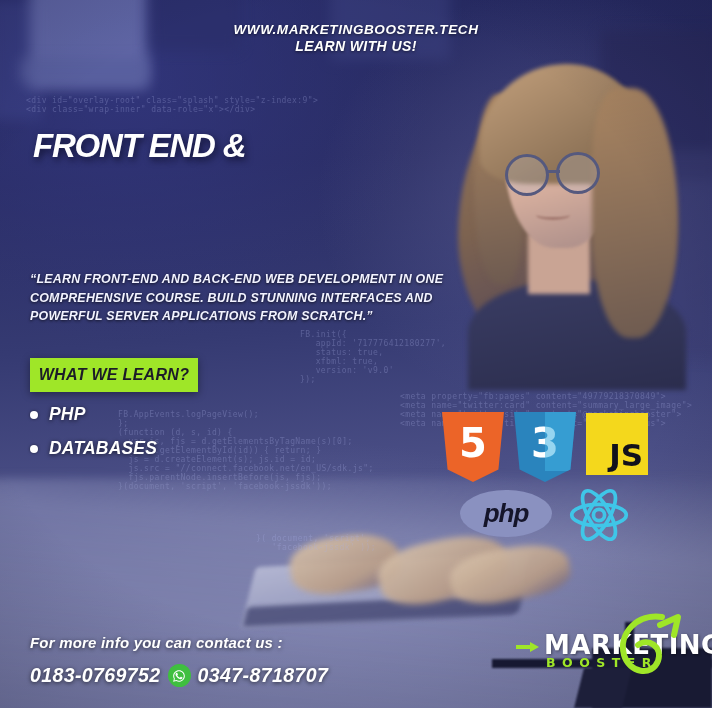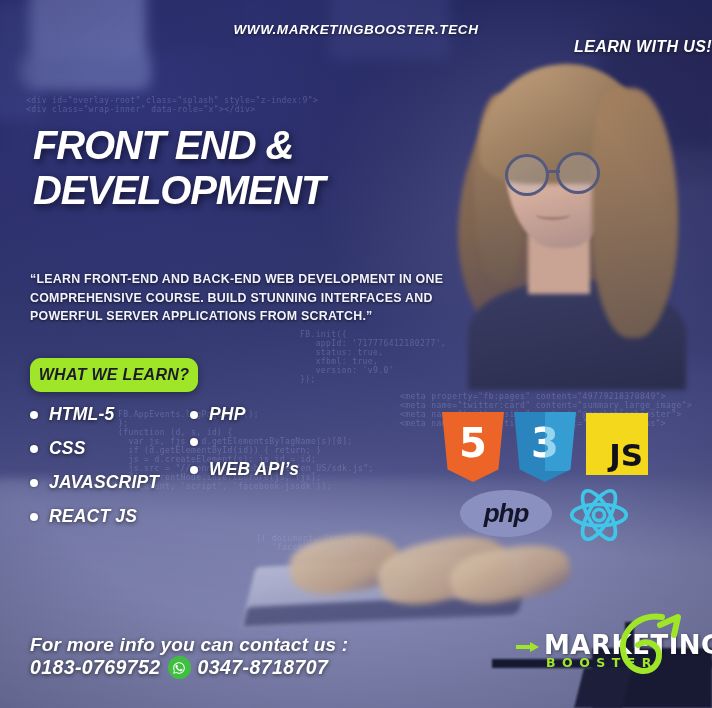--- a/index.html
+++ b/index.html
@@ -83,38 +83,38 @@
   .smile{position:absolute;left:104px;top:152px;width:34px;height:10px;
     border-bottom:3px solid #9a6f66;border-radius:0 0 60% 60%;filter:blur(.8px);opacity:.8;}
 
   
   .content{position:absolute;inset:0;}
 
   .url-block{position:absolute;left:0;right:0;top:22px;text-align:center;
     font-style:italic;font-weight:bold;color:#ffffff;line-height:1.18;
     text-shadow:0 1px 3px rgba(0,0,0,.55);}
   .url-line{font-size:13.5px;letter-spacing:.6px;}
-  .url-sub{font-size:16px;letter-spacing:.4px;text-align:right;}
+  .url-sub{font-size:14px;letter-spacing:.4px;}
 
   .title{position:absolute;left:33px;top:123px;width:470px;
     font-style:italic;font-weight:bold;color:#ffffff;
-    font-size:40px;line-height:45px;letter-spacing:-1.2px;
+    font-size:33px;line-height:45px;letter-spacing:-1.2px;
     text-shadow:2px 3px 7px rgba(8,8,30,.7);}
   .title .l2{letter-spacing:-1.8px;}
   .title .l3{letter-spacing:-1.2px;}
 
   .quote{position:absolute;left:30px;top:270px;width:450px;
-    font-weight:bold;color:#f2f3ff;
+    font-style:italic;font-weight:bold;color:#f2f3ff;
     font-size:12.4px;line-height:18.5px;letter-spacing:.25px;
     text-shadow:0 1px 3px rgba(0,0,0,.7);}
 
   .badge{position:absolute;display:inline-flex;align-items:center;justify-content:center;
     background:#9fe628;color:#1c1c28;font-style:italic;font-weight:bold;
     box-shadow:0 2px 8px rgba(0,0,0,.4);}
-  .badge.learn{left:30px;top:358px;width:168px;height:34px;font-size:16px;letter-spacing:.3px;border-radius:11px;}
+  .badge.learn{left:30px;top:358px;width:168px;height:34px;font-size:16px;letter-spacing:.3px;}
   .badge.contact{left:30px;top:591px;width:143px;height:33px;font-size:15.5px;
     border-radius:17px;letter-spacing:.3px;}
 
   .lists{position:absolute;left:30px;top:404px;width:400px;display:flex;}
   .col{display:flex;flex-direction:column;gap:13px;}
   .col.c1{width:160px;}
   .col.c2{width:200px;}
   .li{display:flex;align-items:center;gap:11px;
     font-style:italic;font-weight:bold;color:#ffffff;font-size:17.5px;letter-spacing:.2px;
     text-shadow:0 1px 4px rgba(0,0,0,.65);}
@@ -136,21 +136,21 @@
   .jsbox span{font-weight:bold;font-size:31px;color:#11111b;line-height:1;
     padding:0 5px 4px 0;font-family:"DejaVu Sans",sans-serif;}
   .phpbox{position:absolute;left:20px;top:82px;width:92px;height:47px;border-radius:50%;
     background:#8a91c0;display:flex;align-items:center;justify-content:center;}
   .phpbox span{font-style:italic;font-weight:bold;font-size:26px;color:#15152a;letter-spacing:-1px;}
   .react{position:absolute;left:128px;top:78px;width:62px;height:58px;}
 
   
   .contact-info{position:absolute;left:30px;top:634px;font-style:italic;font-weight:bold;
     color:#ffffff;text-shadow:0 1px 4px rgba(0,0,0,.65);}
-  .ci-line1{font-size:19px;letter-spacing:.2px;margin-bottom:0;}
+  .ci-line1{font-size:15px;letter-spacing:.2px;margin-bottom:13px;}
   .ci-line2{font-size:19.5px;display:flex;align-items:center;gap:7px;letter-spacing:.4px;}
   .wa{width:23px;height:23px;border-radius:50%;background:#3fbf3f;flex:none;position:relative;
     display:flex;align-items:center;justify-content:center;}
   .wa svg{width:14px;height:14px;}
 
   
   .brand{position:absolute;left:516px;top:625px;width:190px;height:48px;}
   .brand .arr{position:absolute;left:0;top:16px;width:24px;height:12px;}
   .brand .mk{position:absolute;left:28px;top:5px;font-weight:bold;font-size:26px;color:#fff;
     letter-spacing:.5px;font-family:"DejaVu Sans",sans-serif;
@@ -227,57 +227,35 @@
 
   <div class="content">
 
     <div class="url-block">
       <div class="url-line">WWW.MARKETINGBOOSTER.TECH</div>
       <div class="url-sub">LEARN WITH US!</div>
     </div>
 
     <div class="title">
       <div class="l1">FRONT END &amp;</div>
-      <div class="l3">DEVELOPMENT</div>
     </div>
 
     <div class="quote">“LEARN FRONT-END AND BACK-END WEB DEVELOPMENT IN ONE COMPREHENSIVE COURSE. BUILD STUNNING INTERFACES AND POWERFUL SERVER APPLICATIONS FROM SCRATCH.”</div>
 
     <div class="badge learn">WHAT WE LEARN?</div>
 
     <div class="lists">
-      <div class="col c1">
-        <div class="li">
-            <span class="dot"></span>
-            <span>HTML-5</span>
-          </div>
-        <div class="li">
-            <span class="dot"></span>
-            <span>CSS</span>
-          </div>
-        <div class="li">
-            <span class="dot"></span>
-            <span>JAVASCRIPT</span>
-          </div>
-        <div class="li">
-            <span class="dot"></span>
-            <span>REACT JS</span>
-          </div>
-      </div>
       <div class="col c2">
         <div class="li">
             <span class="dot"></span>
             <span>PHP</span>
           </div>
         <div class="li">
             <span class="dot"></span>
-          </div>
-        <div class="li">
-            <span class="dot"></span>
-            <span>WEB API’s</span>
+            <span>DATABASES</span>
           </div>
       </div>
     </div>
 
     <div class="logos">
       <div class="shield html5">
         <span class="gl">5</span>
       </div>
       <div class="shield css3">
         <div class="inner"></div>

